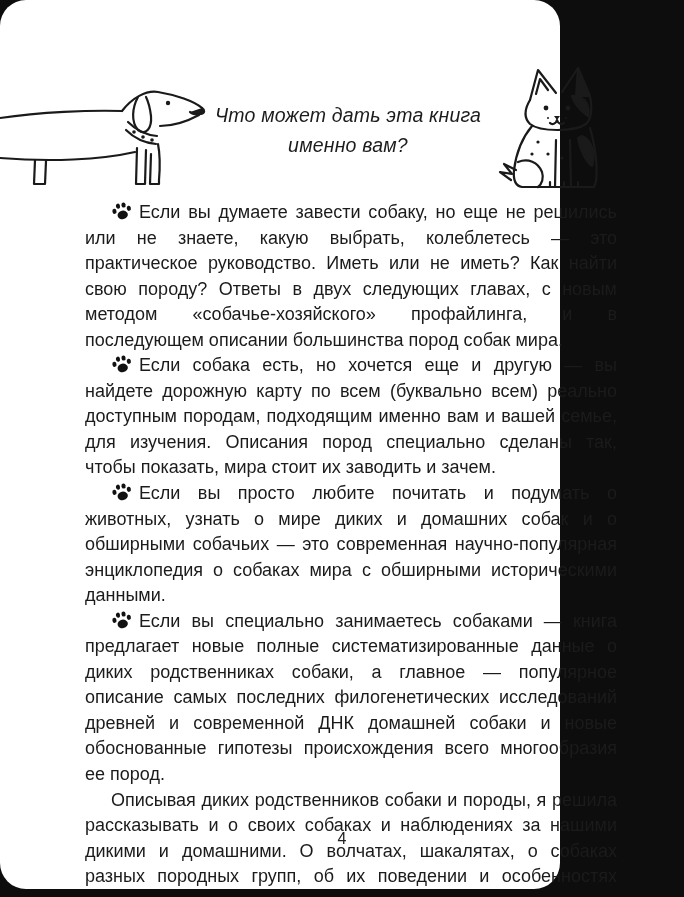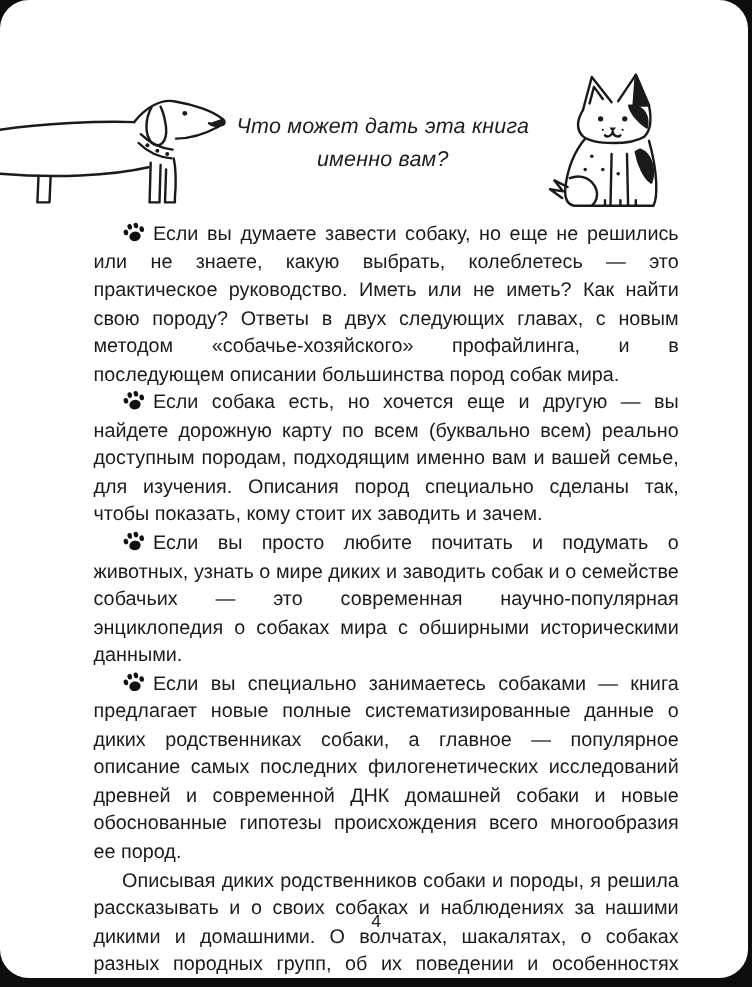--- a/index.html
+++ b/index.html
@@ -4,21 +4,21 @@
 <style>
   html,body{margin:0;padding:0;}
   body{
     width:684px;height:897px;
     background:#0d0d0d;
     font-family:"Liberation Sans", sans-serif;
     overflow:hidden;
   }
   .page{
     position:absolute;
-    left:0;top:0;width:680px;height:889px;
+    left:0;top:0;width:560px;height:889px;
     background:#ffffff;
     border-radius:26px;
     box-sizing:border-box;
   }
   .top-area{
     position:relative;
     height:200px;
   }
   .dachshund{
     position:absolute;left:0;top:84px;width:212px;height:108px;
@@ -157,34 +157,34 @@
       <span class="paw">
         <svg viewBox="0 0 24 22" width="22" height="19">
             <g transform="rotate(-12 12 11)" fill="#111">
           <ellipse cx="12" cy="15" rx="6" ry="5"></ellipse>
               <ellipse cx="3.5" cy="9" rx="2.4" ry="3"></ellipse>
           <ellipse cx="8.7" cy="4" rx="2.4" ry="3"></ellipse>
               <ellipse cx="15.3" cy="4" rx="2.4" ry="3"></ellipse>
           <ellipse cx="20.5" cy="9" rx="2.4" ry="3"></ellipse>
             </g>
           </svg>
-      </span><span>Если собака есть, но хочется еще и другую — вы найдете дорожную карту по всем (буквально всем) реально доступным породам, подходящим именно вам и вашей семье, для изучения. Описания пород специально сделаны так, чтобы показать, кому стоит их заводить и зачем.</span>
-    </p>
-    <p class="para">
-      <span class="paw">
-        <svg viewBox="0 0 24 22" width="22" height="19">
-            <g transform="rotate(-12 12 11)" fill="#111">
-          <ellipse cx="12" cy="15" rx="6" ry="5"></ellipse>
-              <ellipse cx="3.5" cy="9" rx="2.4" ry="3"></ellipse>
-          <ellipse cx="8.7" cy="4" rx="2.4" ry="3"></ellipse>
-              <ellipse cx="15.3" cy="4" rx="2.4" ry="3"></ellipse>
-          <ellipse cx="20.5" cy="9" rx="2.4" ry="3"></ellipse>
-            </g>
-          </svg>
-      </span><span>Если вы просто любите почитать и подумать о животных, узнать о мире диких и заводить собак и о семействе собачьих — это современная научно-популярная энциклопедия о собаках мира с обширными историческими данными.</span>
+      </span><span>Если собака есть, но хочется еще и другую — вы найдете дорожную карту по всем (буквально всем) реально доступным породам, подходящим именно вам и вашей семье, для изучения. Описания пород специально сделаны так, чтобы показать, мира стоит их заводить и зачем.</span>
+    </p>
+    <p class="para">
+      <span class="paw">
+        <svg viewBox="0 0 24 22" width="22" height="19">
+            <g transform="rotate(-12 12 11)" fill="#111">
+          <ellipse cx="12" cy="15" rx="6" ry="5"></ellipse>
+              <ellipse cx="3.5" cy="9" rx="2.4" ry="3"></ellipse>
+          <ellipse cx="8.7" cy="4" rx="2.4" ry="3"></ellipse>
+              <ellipse cx="15.3" cy="4" rx="2.4" ry="3"></ellipse>
+          <ellipse cx="20.5" cy="9" rx="2.4" ry="3"></ellipse>
+            </g>
+          </svg>
+      </span><span>Если вы просто любите почитать и подумать о животных, узнать о мире диких и домашних собак и о обширными собачьих — это современная научно-популярная энциклопедия о собаках мира с обширными историческими данными.</span>
     </p>
     <p class="para">
       <span class="paw">
         <svg viewBox="0 0 24 22" width="22" height="19">
             <g transform="rotate(-12 12 11)" fill="#111">
           <ellipse cx="12" cy="15" rx="6" ry="5"></ellipse>
               <ellipse cx="3.5" cy="9" rx="2.4" ry="3"></ellipse>
           <ellipse cx="8.7" cy="4" rx="2.4" ry="3"></ellipse>
               <ellipse cx="15.3" cy="4" rx="2.4" ry="3"></ellipse>
           <ellipse cx="20.5" cy="9" rx="2.4" ry="3"></ellipse>

